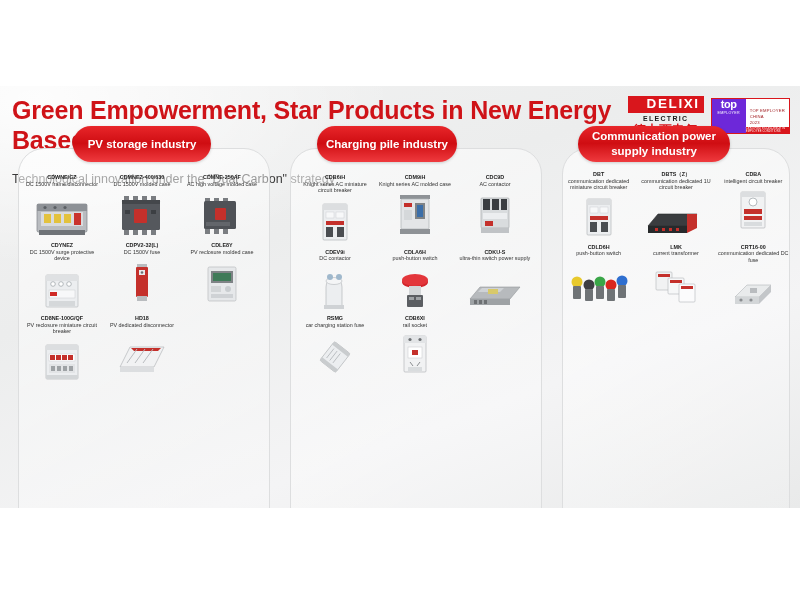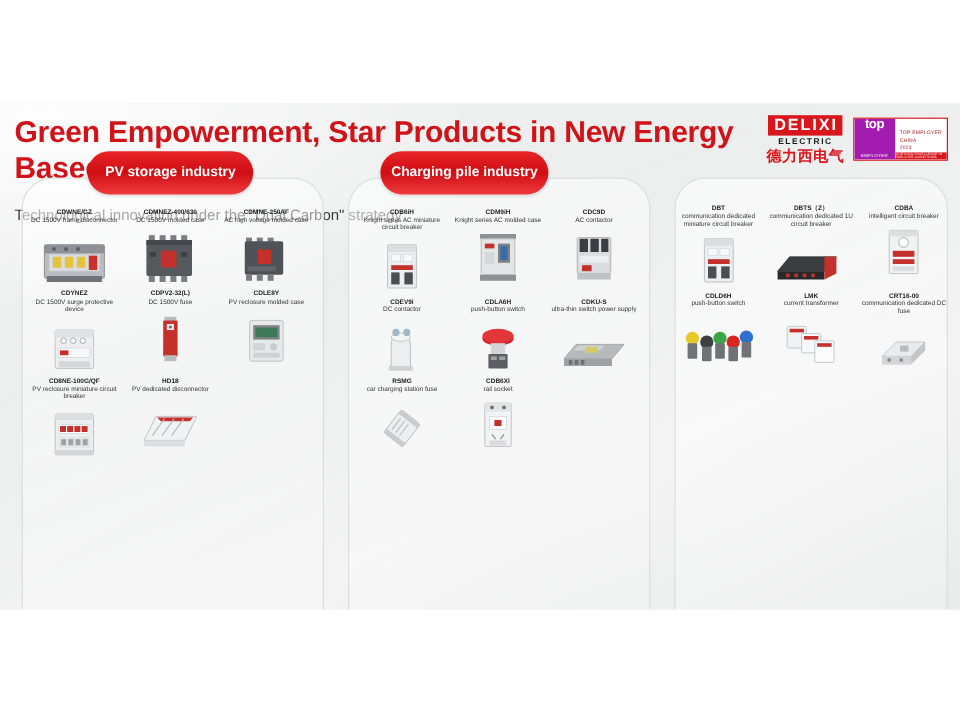--- a/index.html
+++ b/index.html
@@ -27,32 +27,32 @@
   .subtitle{
     position:absolute;left:12px;top:86px;width:620px;
     color:#3b3b3b;font-size:12.5px;
   }
 
   
   .logo-wrap{position:absolute;right:10px;top:10px;display:flex;align-items:center;gap:7px;}
   .delixi{display:flex;flex-direction:column;align-items:center;line-height:1;}
   .delixi-main{
     background:#d9161c;color:#fff;font-weight:bold;font-size:13.5px;
-    letter-spacing:1.6px;padding:1px 4px 2px 5px;
+    letter-spacing:1.6px;padding:1px 4px 2px 19px;
   }
   .delixi-sub{color:#1a1a1a;font-size:7px;font-weight:bold;letter-spacing:1.3px;margin-top:2px;}
   .delixi-cn{color:#d9161c;font-size:12.5px;font-weight:bold;letter-spacing:.5px;margin-top:2px;
     font-family:"DejaVu Sans",sans-serif;}
   .topemp{
     display:flex;border:1px solid #d9161c;background:#fff;height:36px;box-sizing:border-box;
     position:relative;overflow:hidden;
   }
   .topemp-left{
-    background:#a21caf;color:#fff;width:34px;display:flex;flex-direction:column;
-    align-items:center;justify-content:space-between;line-height:1;
+    background:#6d28d9;color:#fff;width:34px;display:flex;flex-direction:column;
+    align-items:center;justify-content:flex-start;line-height:1;
   }
   .topemp-top{font-size:11px;font-weight:bold;letter-spacing:-.4px;}
   .topemp-bot{font-size:3.6px;letter-spacing:.3px;margin-top:2px;}
   .topemp-right{
     display:flex;flex-direction:column;justify-content:center;padding:0 4px;gap:1px;
   }
   .topemp-right div{font-size:4.2px;color:#a32125;letter-spacing:.2px;}
   .topemp-strip{
     position:absolute;left:34px;right:0;bottom:0;height:6px;background:#d9161c;
     color:#fff;font-size:2.6px;display:flex;align-items:center;justify-content:center;
@@ -127,20 +127,21 @@
   </div>
 
   <div class="panels">
 
     <div class="panel p1"></div>
     <div class="panel p2"></div>
     <div class="panel p3"></div>
 
     <div class="pill q1">PV storage industry</div>
     <div class="pill q2">Charging pile industry</div>
+    <div class="pill q3">Communication power supply industry</div>
 
     <div class="grid g1">
 
       <div class="prod">
         <div class="prod-cap">
           <span class="prod-code">CDWNE/GZ</span>
           <span>DC 1500V frame disconnector</span>
         </div>
         <div class="prod-img">
           <svg width="58" height="40" viewBox="0 0 58 40">

